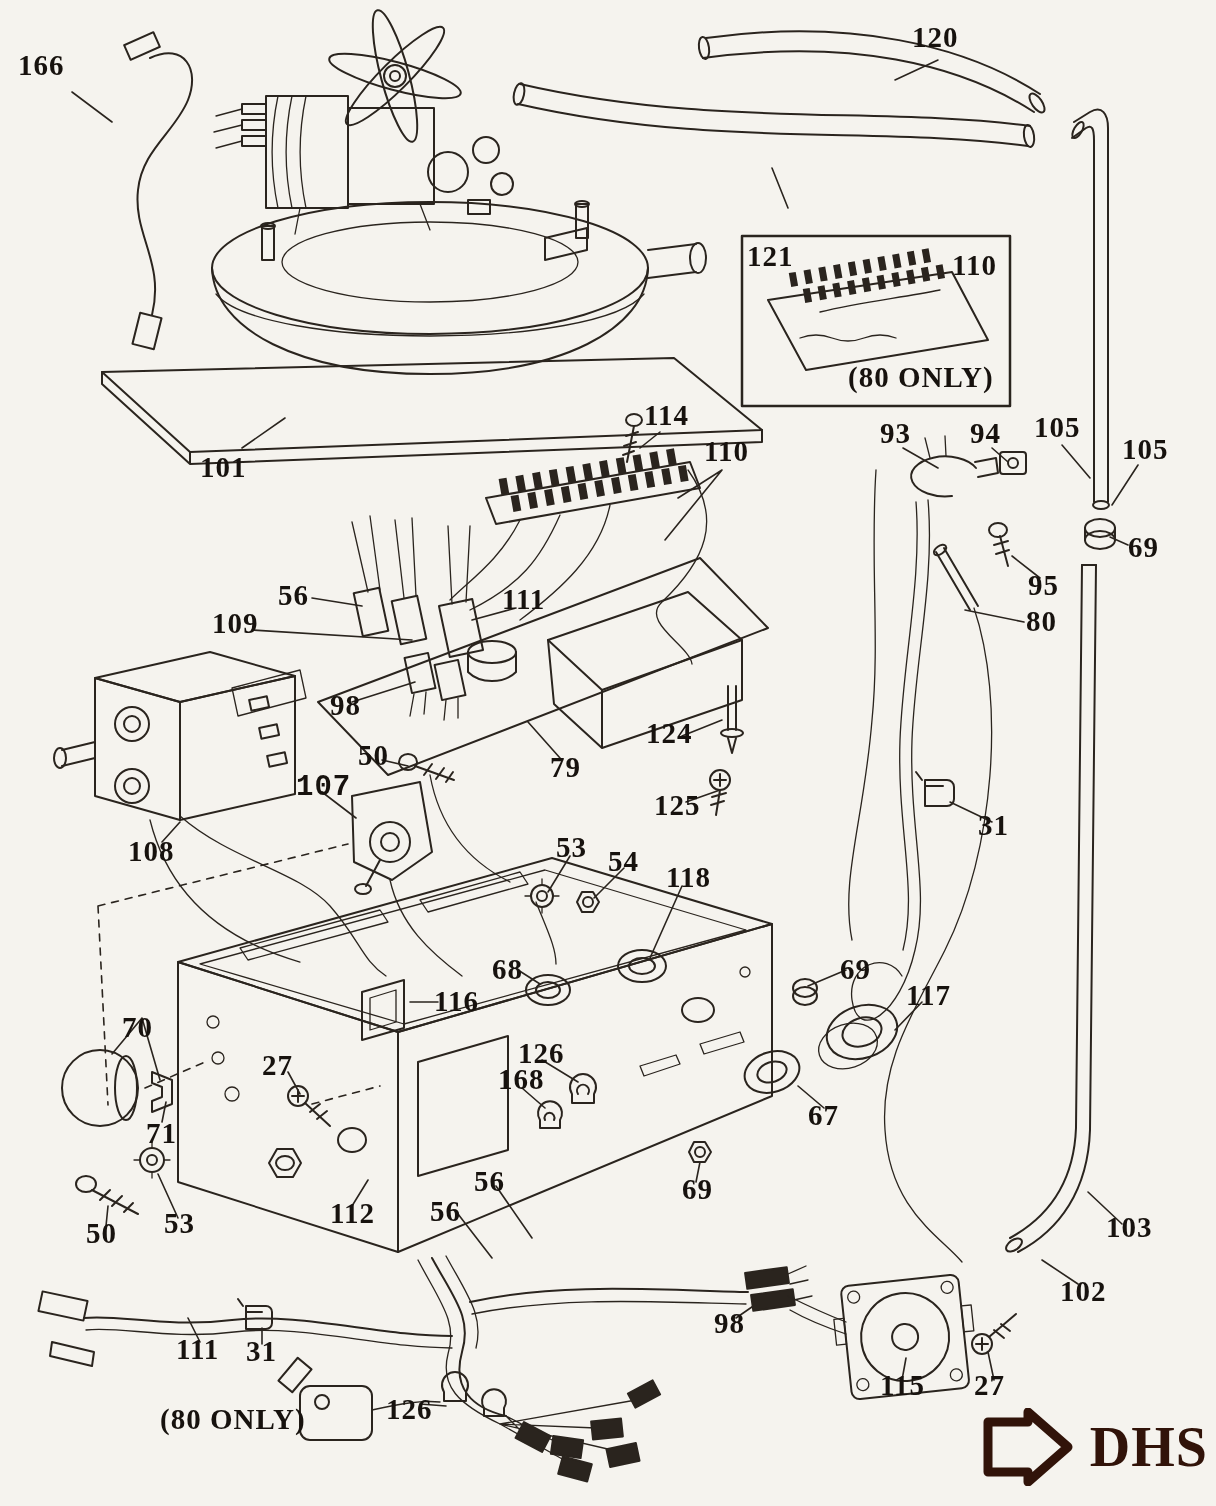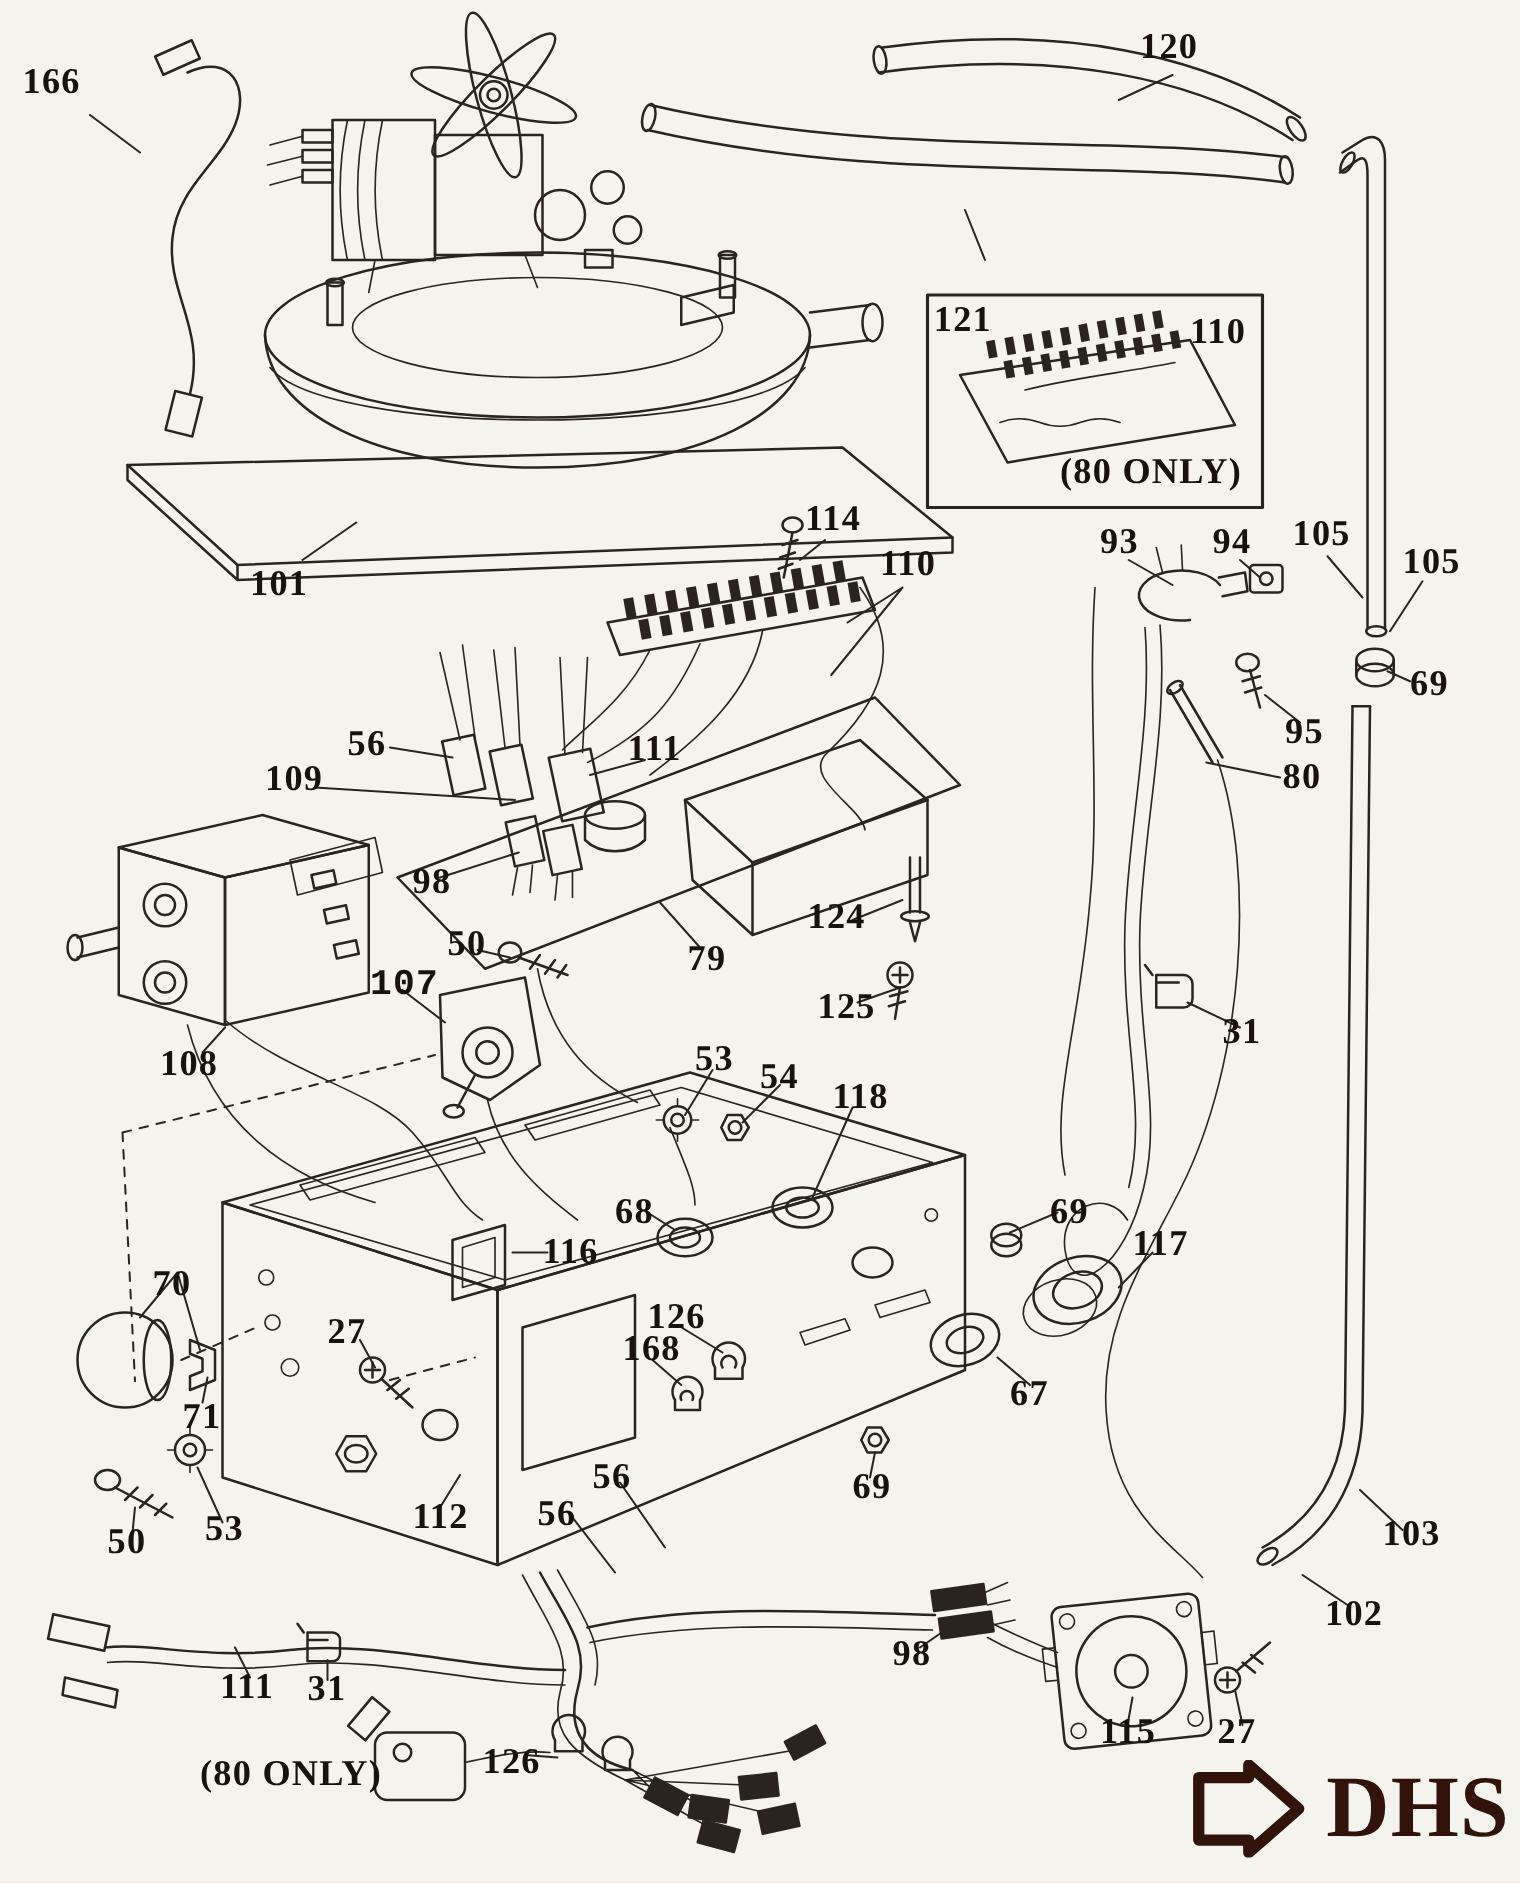--- a/index.html
+++ b/index.html
@@ -22,21 +22,21 @@
     position:absolute;font-size:29px;font-weight:700;color:#17120e;
     white-space:nowrap;letter-spacing:1px;line-height:1.1;
   }
   .logo{
     position:absolute;right:8px;bottom:20px;
     display:flex;align-items:center;gap:4px;color:#311309;
   }
   .logo-icon{display:block;}
   .logo-text{
     font-family:"Liberation Serif",serif;font-weight:bold;
-    font-size:70px;line-height:1;letter-spacing:1px;
+    font-size:56px;line-height:1;letter-spacing:1px;
   }
 </style>
 </head>
 <body>
 
 <div class="page" style="background: rgb(245, 243, 238);">
 
   <svg class="art" width="1216" height="1506" viewBox="0 0 1216 1506">
 
     <g>

